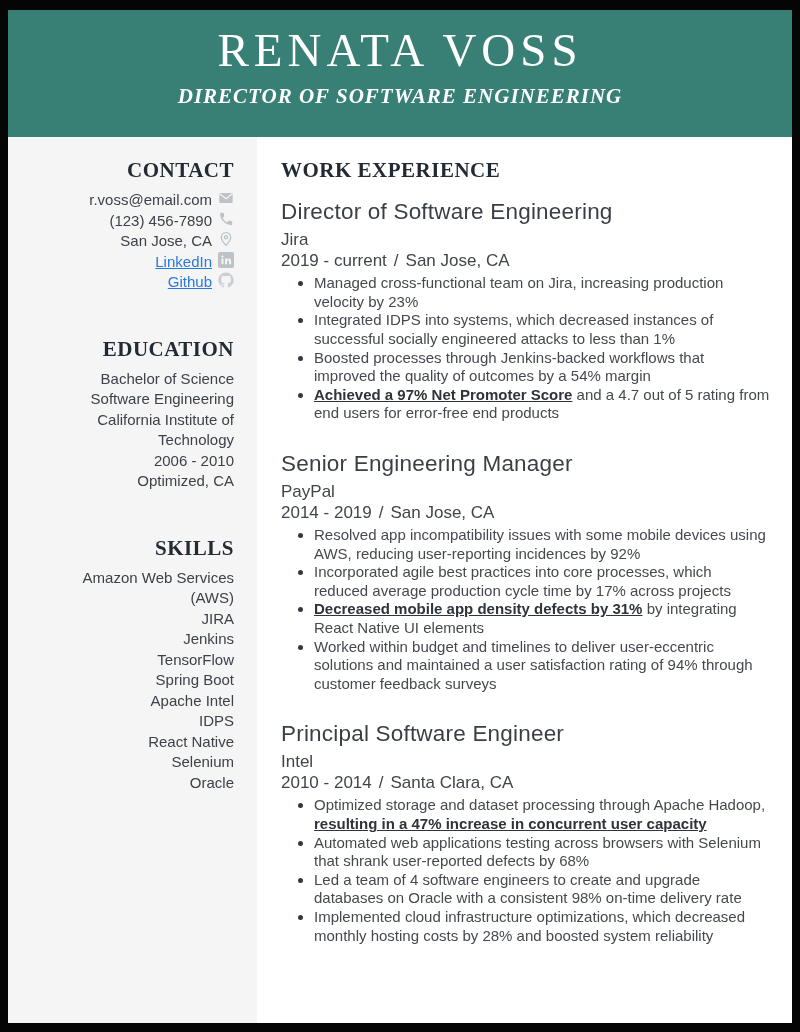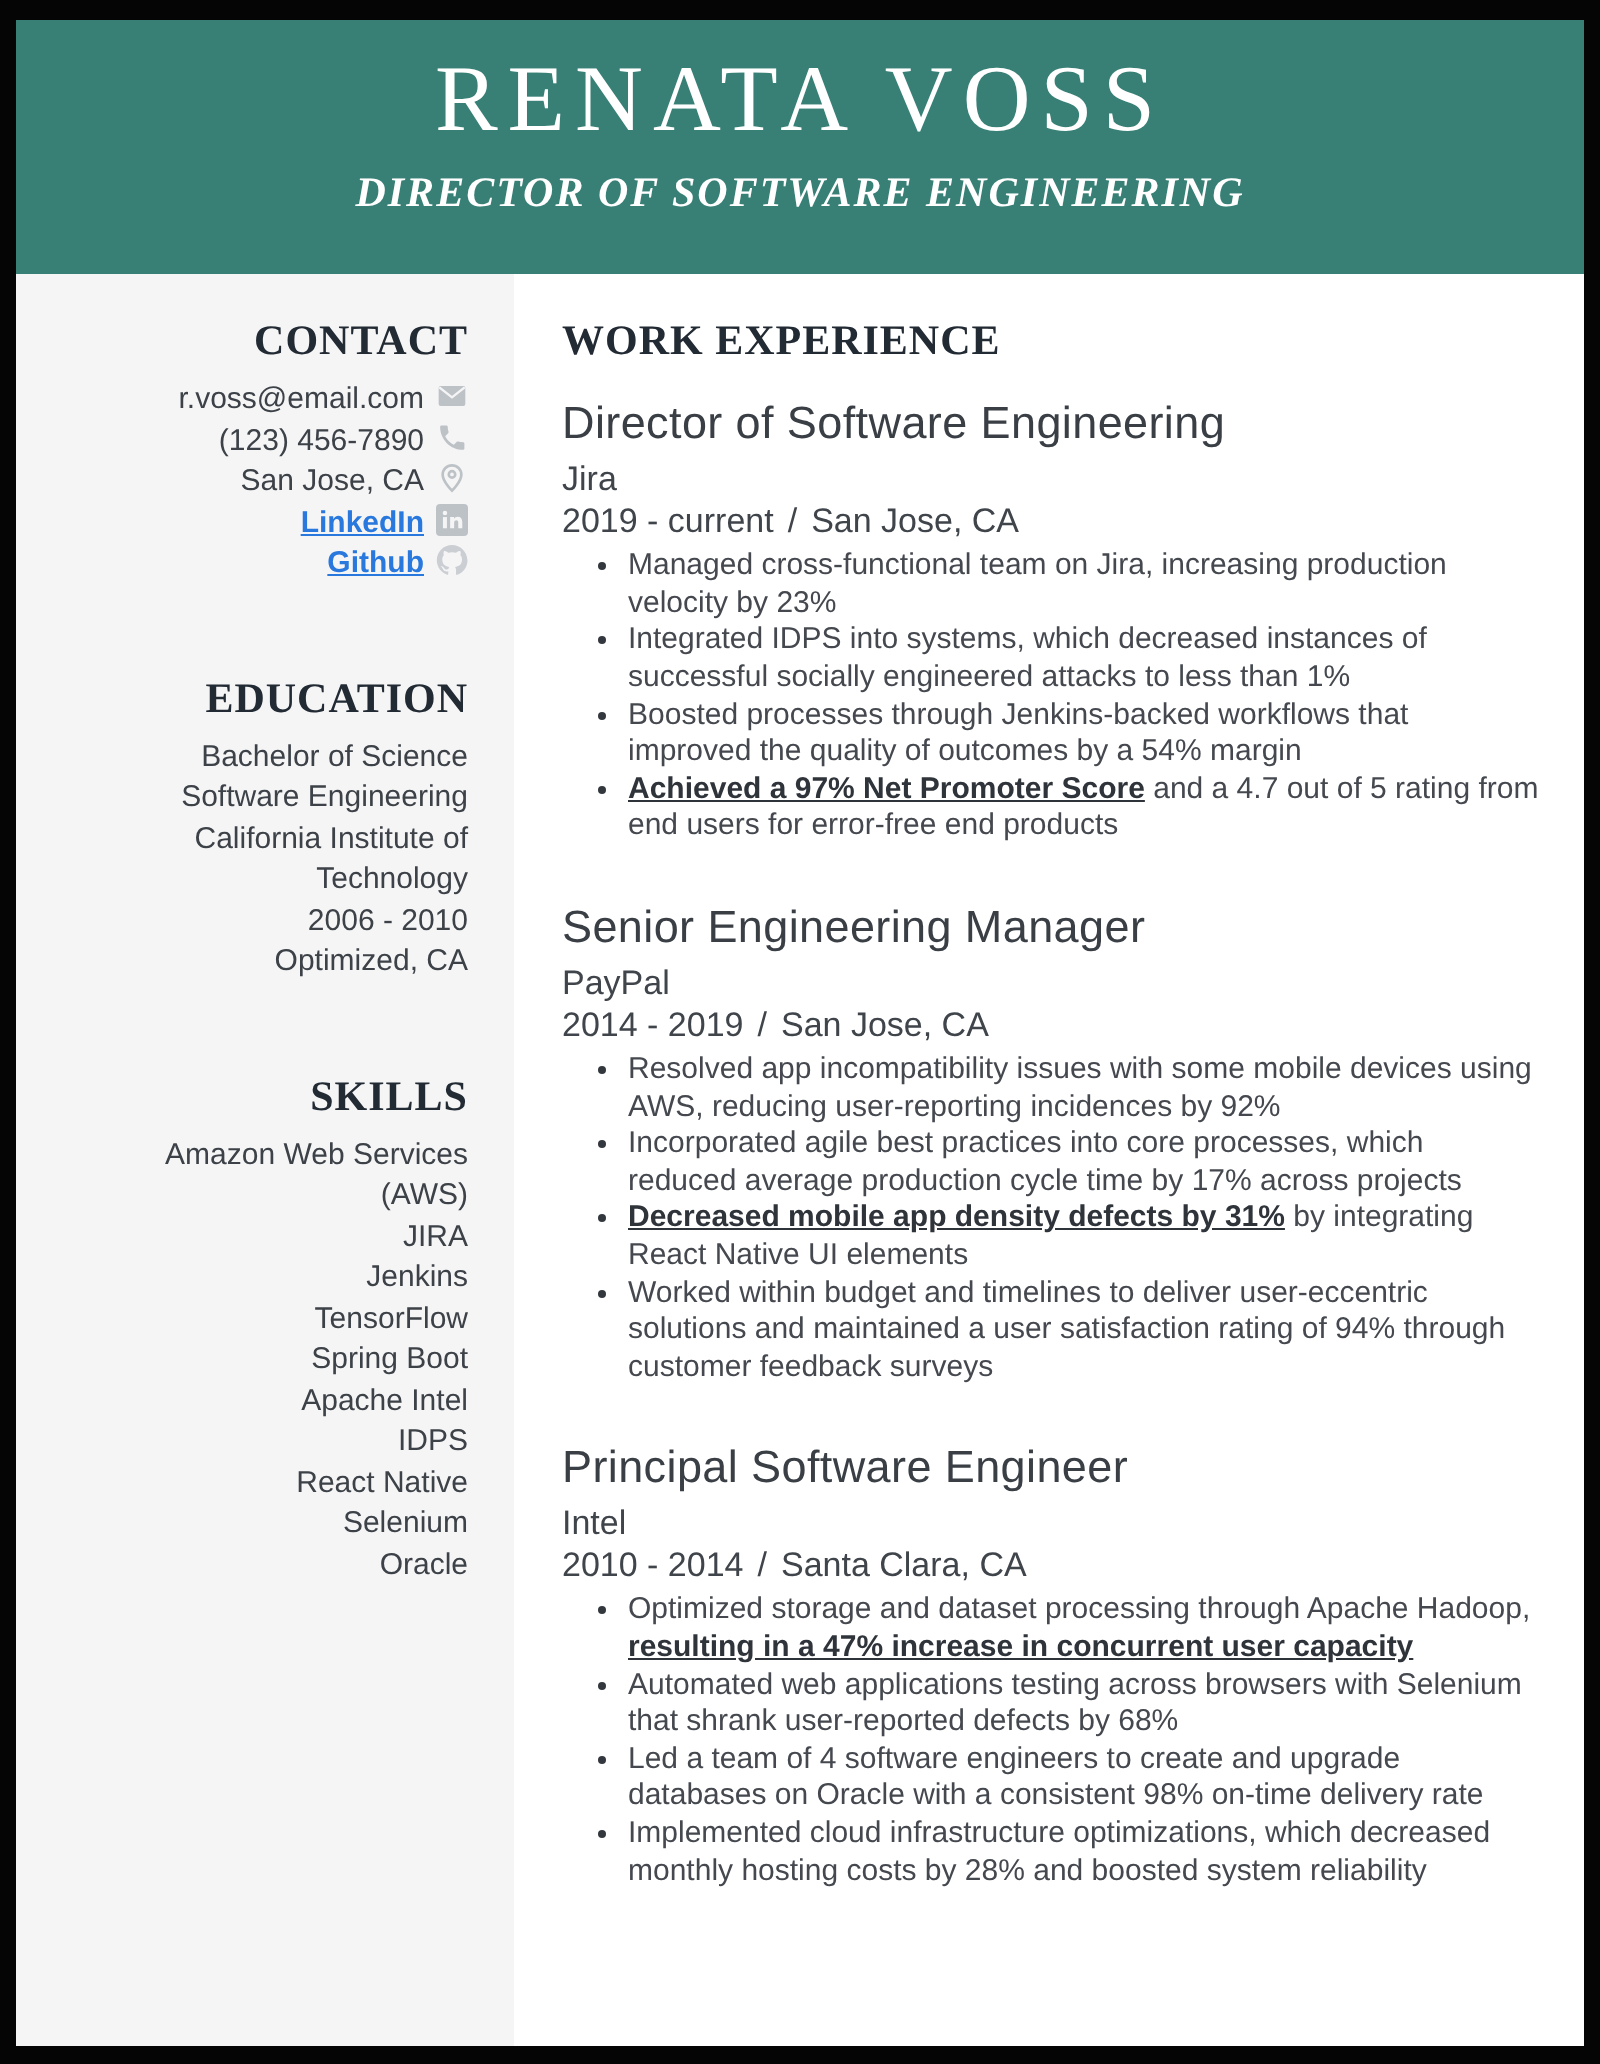--- a/index.html
+++ b/index.html
@@ -74,21 +74,21 @@
     line-height:20.5px;
     color:#3d4248;
   }
   .contact-row{
     display:flex;
     justify-content:flex-end;
     gap:6px;
   }
   .cicon{width:16px;height:16px;display:inline-flex;flex:0 0 16px;}
   .cicon svg{width:16px;height:16px;display:block;}
-  a.link{color:var(--link);text-decoration:underline;cursor:pointer;font-weight:bold;}
+  a.link{color:var(--link);text-decoration:underline;cursor:pointer;}
   
   .main{
     flex:1 1 auto;
     background:#ffffff;
     padding:21px 22px 20px 24px;
   }
   .main-heading{letter-spacing:.5px;margin-bottom:15px;}
   .job{margin-bottom:27px;}
   .job:last-child{margin-bottom:0;}
   .job-title{

